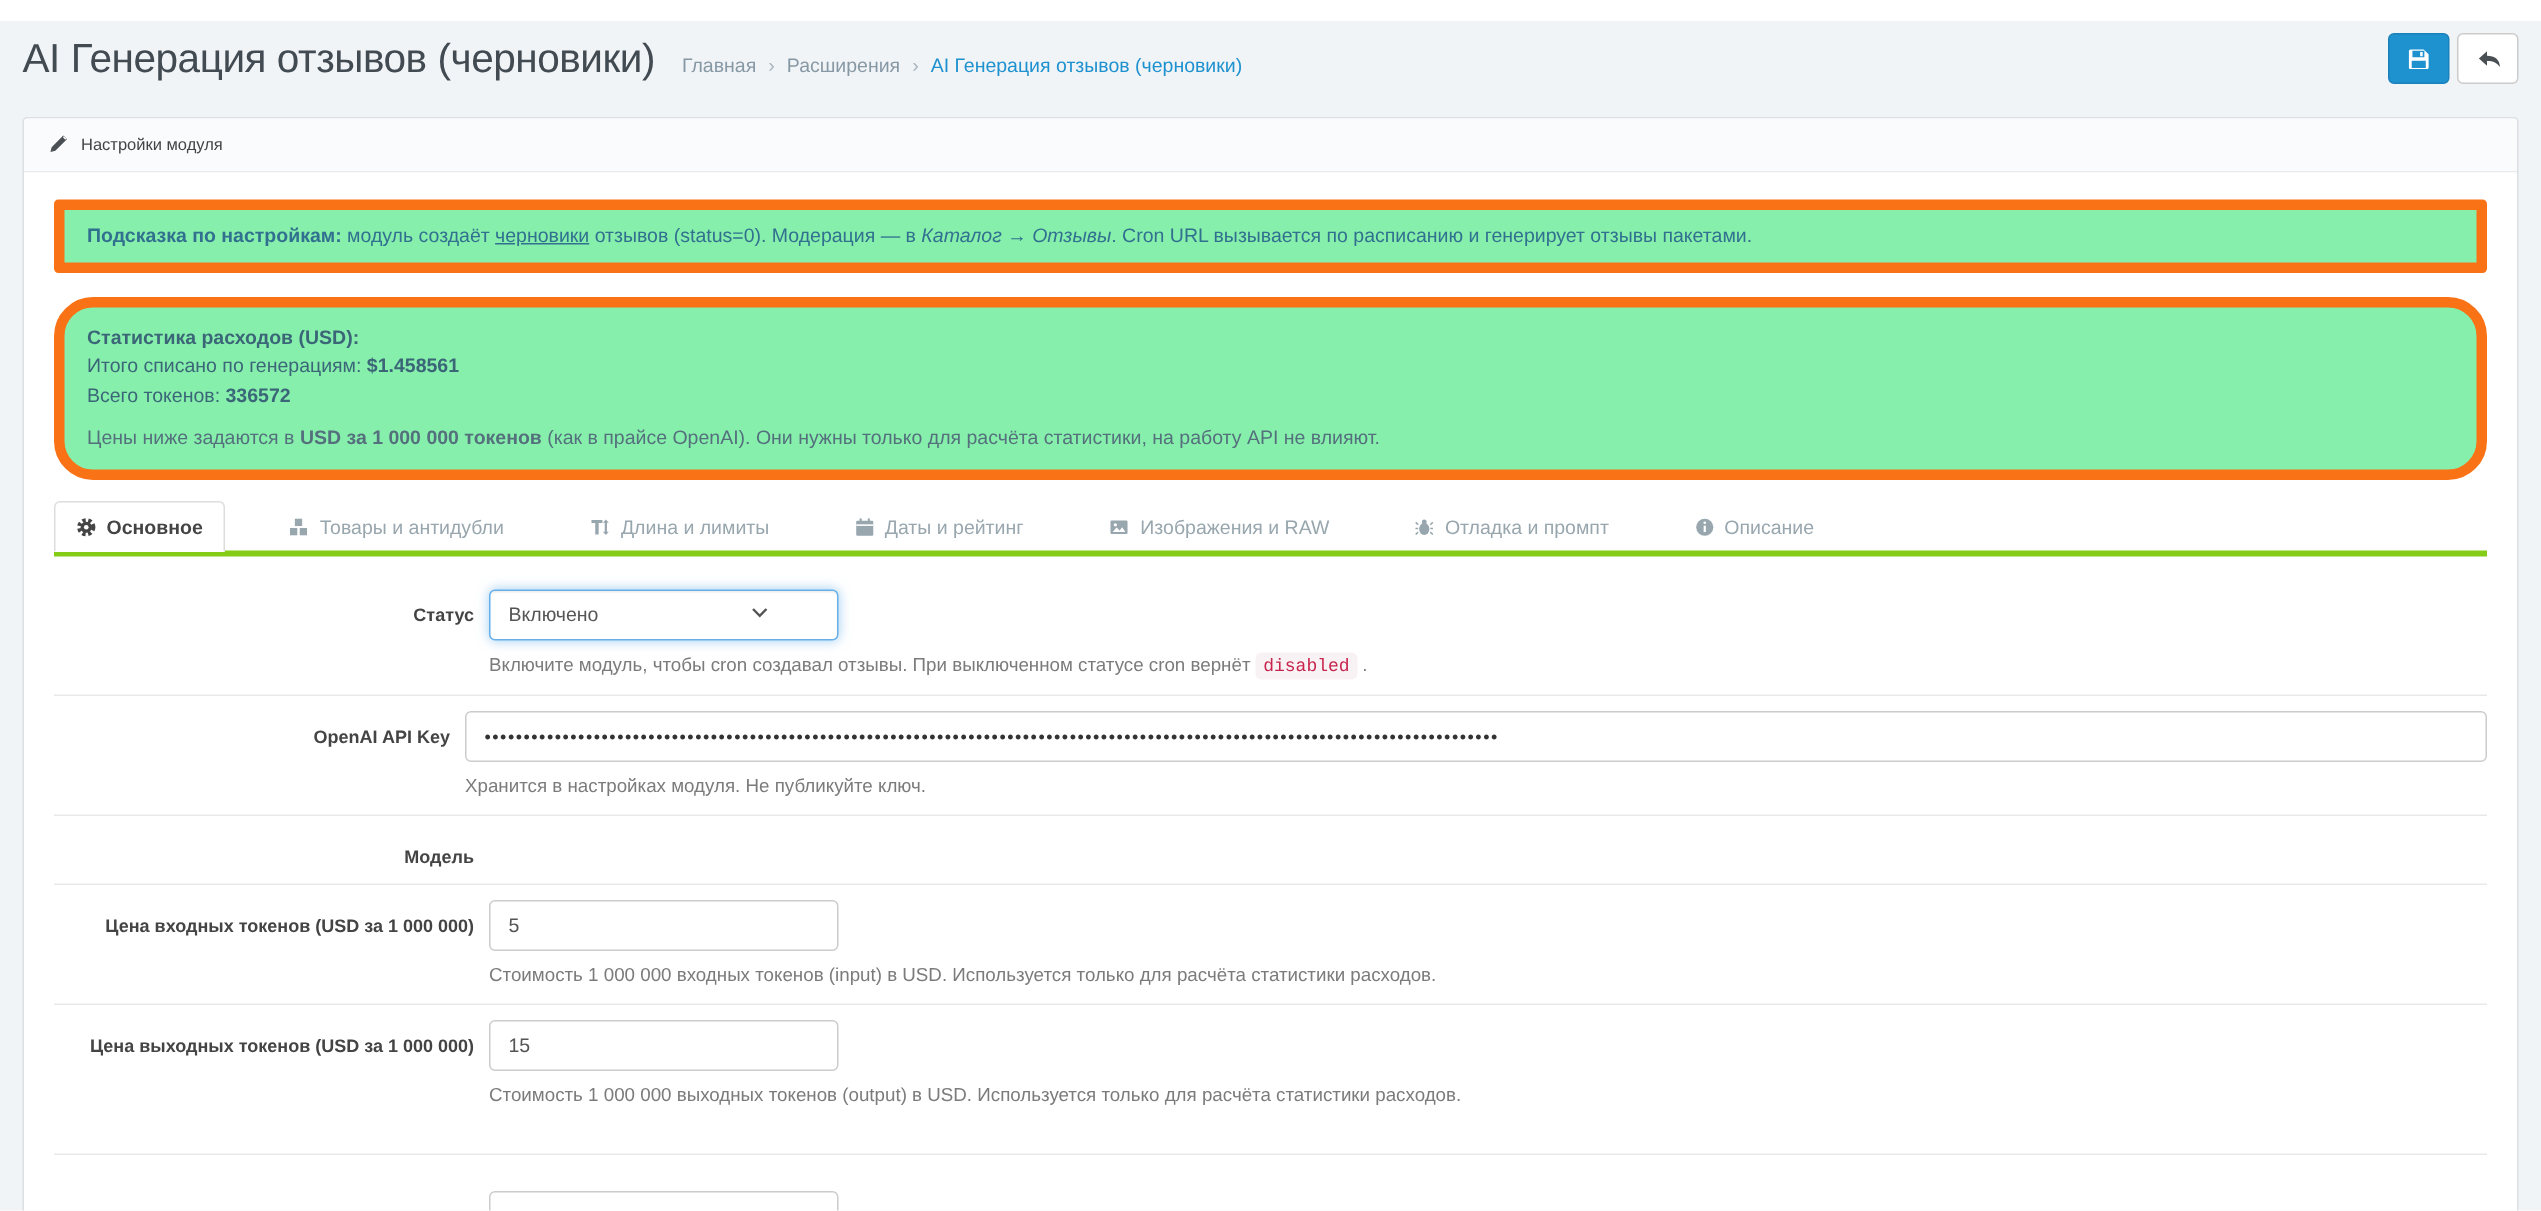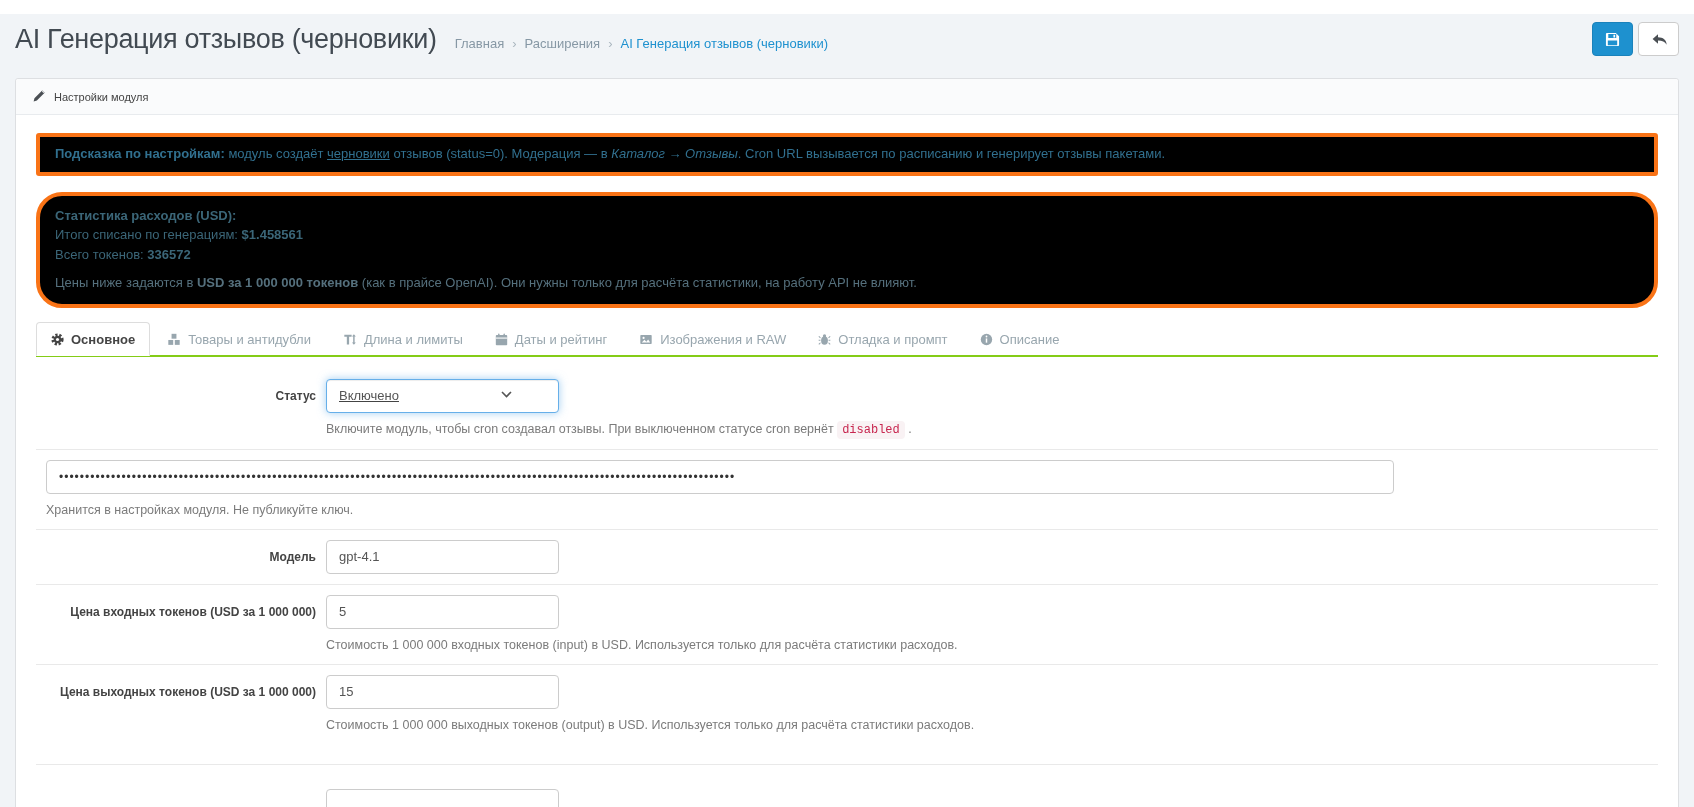--- a/index.html
+++ b/index.html
@@ -24,52 +24,52 @@
   .btn-back { background:#ffffff; border:1px solid #cccccc; }
 
   
   .panel { margin-top:18px; background:#ffffff; border:1px solid #dddfe2; border-radius:3px; min-height:760px; }
   .panel-heading { background:#fafbfc; border-bottom:1px solid #e8ebee; padding:11px 16px; font-size:11px; color:#444;
                    display:flex; align-items:center; border-radius:3px 3px 0 0; }
   .panel-heading .icon { margin-right:9px; display:flex; }
   .panel-body { padding:18px 20px; }
 
   
-  .alert { background:#000000; border:4px solid #f97316; border-radius:3px; color:#31708f; padding:8px 15px; line-height:1.45; }
+  .alert { background:#86efac; border:7px solid #f97316; border-radius:3px; color:#31708f; padding:8px 15px; line-height:1.45; }
   .alert b, .alert strong { font-weight:700; }
   .alert-hint { margin-bottom:16px; }
   .alert-hint .ulink { text-decoration:underline; color:#31708f; }
   .alert-hint .ital { font-style:italic; }
   .alert-stats { padding:10px 15px 11px; color:#3b6678;border-radius:26px; }
   .alert-stats .row-line { line-height:19.5px; }
   .alert-stats .note { margin-top:9px; color:#55707d; }
 
   
-  .nav-tabs { margin-top:14px; display:flex; border-bottom:2px solid #84cc16; list-style:none; }
+  .nav-tabs { margin-top:14px; display:flex; border-bottom:4px solid #84cc16; list-style:none;gap:25px; }
   .nav-tabs li { margin-bottom:-1px; margin-right:2px; }
   .nav-tabs a { display:flex; align-items:center; gap:7px; padding:9px 14px 8px; text-decoration:none;
                 color:#98a6ae; font-size:13px; border:1px solid transparent; border-radius:4px 4px 0 0; }
   .nav-tabs li.active a { background:#fff; border-color:#ddd #ddd #fff; color:#444; font-weight:700; }
   .tab-icon { display:flex; align-items:center; }
 
   
   .form-group { display:flex; }
   .form-label { width:280px; text-align:right; font-weight:700; font-size:12px; color:#444; padding-top:9px; line-height:16px; }
   .form-controls { margin-left:10px; flex:1; }
   .input { height:34px; border:1px solid #ccc; border-radius:4px; padding:6px 12px; font-size:13px; color:#555;
            font-family:"Liberation Sans","DejaVu Sans",sans-serif; background:#fff; outline:none; display:block; }
   .input-sm { width:233px; }
   .input-wide { width:1348px; max-width:100%; }
   .help { margin-top:8px; color:#7b7b7b; font-size:12.5px; line-height:17px; }
   code.snippet { font-family:"Liberation Mono","DejaVu Sans Mono",monospace; font-size:12px; color:#c7254e;
                  background:#f9f2f4; padding:2px 5px; border-radius:4px; }
   .divider { border:0; border-top:1px solid #e9e9e9; margin:10px 0; }
 
   
-  .select-wrap { position:relative; width:195px;text-decoration:underline; }
+  .select-wrap { position:relative; width:195px; }
   select.input { -webkit-appearance:none; appearance:none; width:233px; padding-right:26px;
                  border-color:#66afe9; box-shadow:inset 0 1px 1px rgba(0,0,0,.075), 0 0 8px rgba(102,175,233,.6); }
   .select-chevron { position:absolute; right:9px; top:12px; pointer-events:none; display:flex; }
 
   .g-status { margin-top:22px; }
   .g-apikey { margin-top:7px; }
   .g-model  { margin-top:8px; }
   .g-pin    { margin-top:5px; }
   .g-pout   { margin-top:10px; }
   .hr-last  { margin-top:30px; }
@@ -243,33 +243,31 @@
                   </svg>
               </span>
             </div>
             <div class="help"><span>Включите модуль, чтобы cron создавал отзывы. При выключенном статусе cron вернёт </span><code class="snippet">disabled</code><span> .</span></div>
           </div>
         </div>
 
         <hr class="divider">
 
         <div class="form-group g-apikey">
+          <label class="form-label">OpenAI API Key</label>
           <div class="form-controls">
             <input type="text" class="input input-wide masked" value="••••••••••••••••••••••••••••••••••••••••••••••••••••••••••••••••••••••••••••••••••••••••••••••••••••••••••••••••••••••••••••••••••" style="">
             <div class="help">Хранится в настройках модуля. Не публикуйте ключ.</div>
           </div>
         </div>
 
         <hr class="divider">
 
         <div class="form-group g-model">
           <label class="form-label">Модель</label>
-          <div class="form-controls">
-            <input type="text" class="input input-sm" value="gpt-4.1" style="">
-          </div>
         </div>
 
         <hr class="divider">
 
         <div class="form-group g-pin">
           <label class="form-label">Цена входных токенов (USD за 1 000 000)</label>
           <div class="form-controls">
             <input type="text" class="input input-sm" value="5" style="">
             <div class="help">Стоимость 1 000 000 входных токенов (input) в USD. Используется только для расчёта статистики расходов.</div>
           </div>

